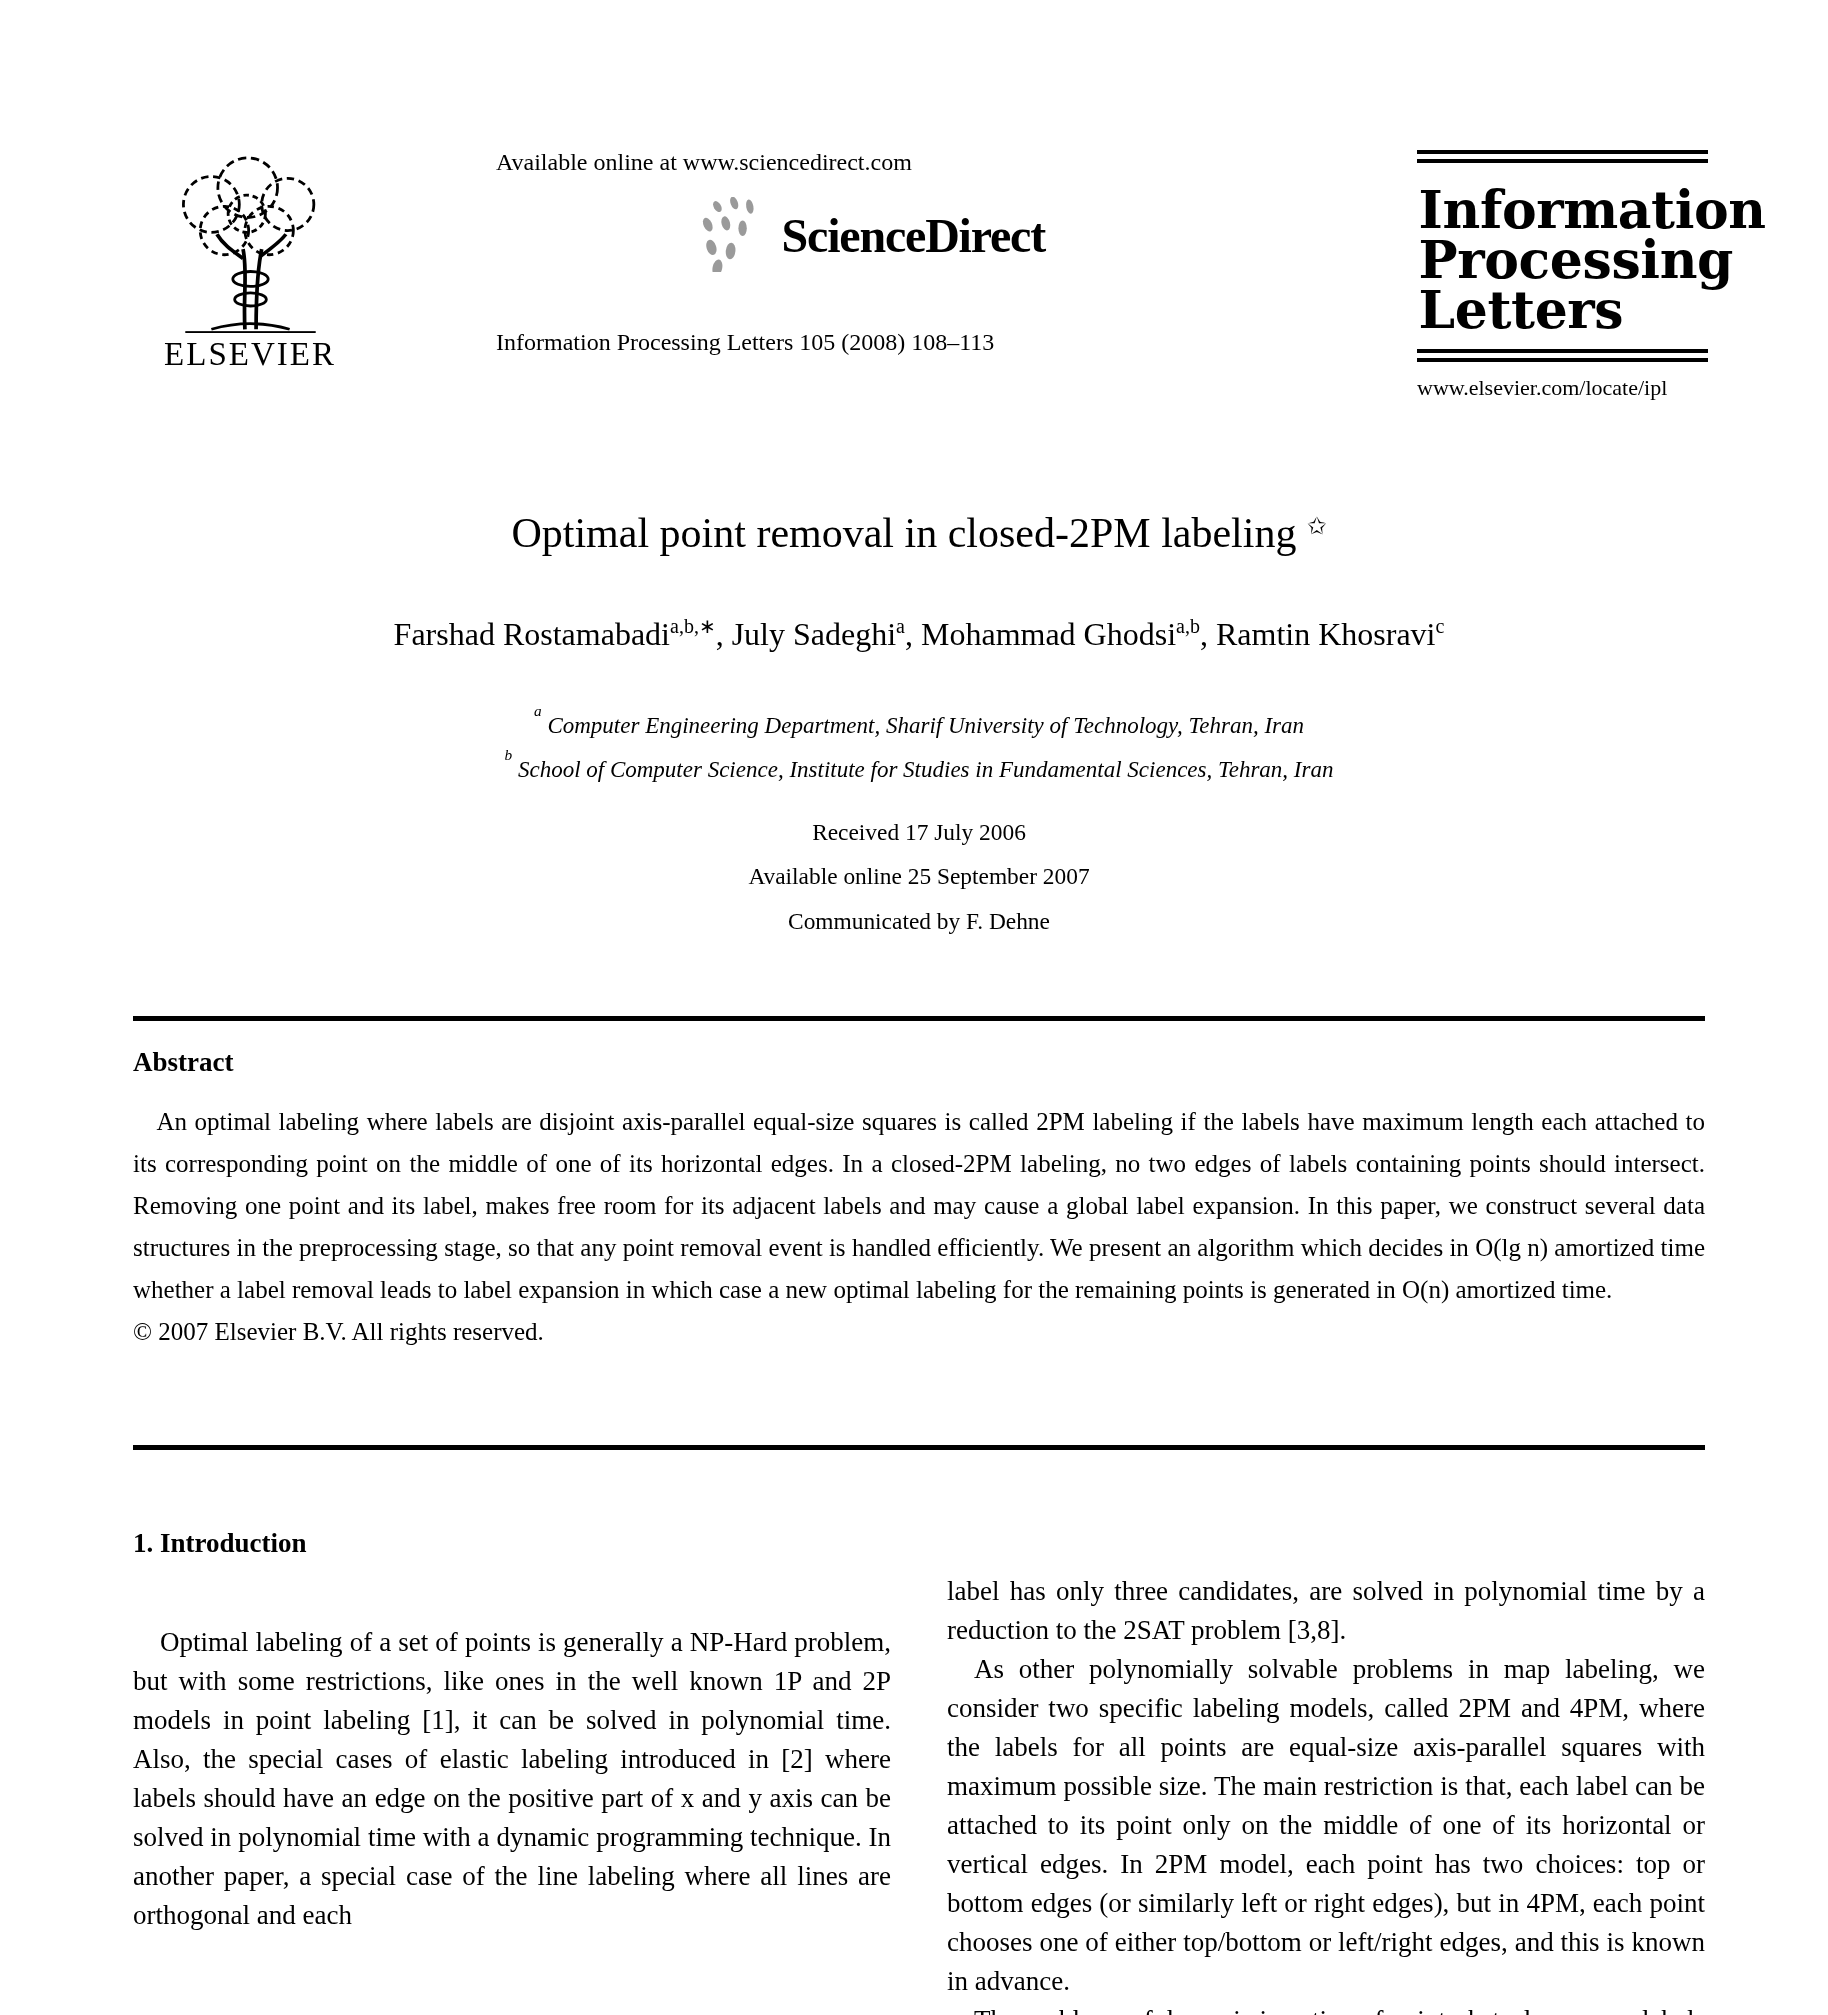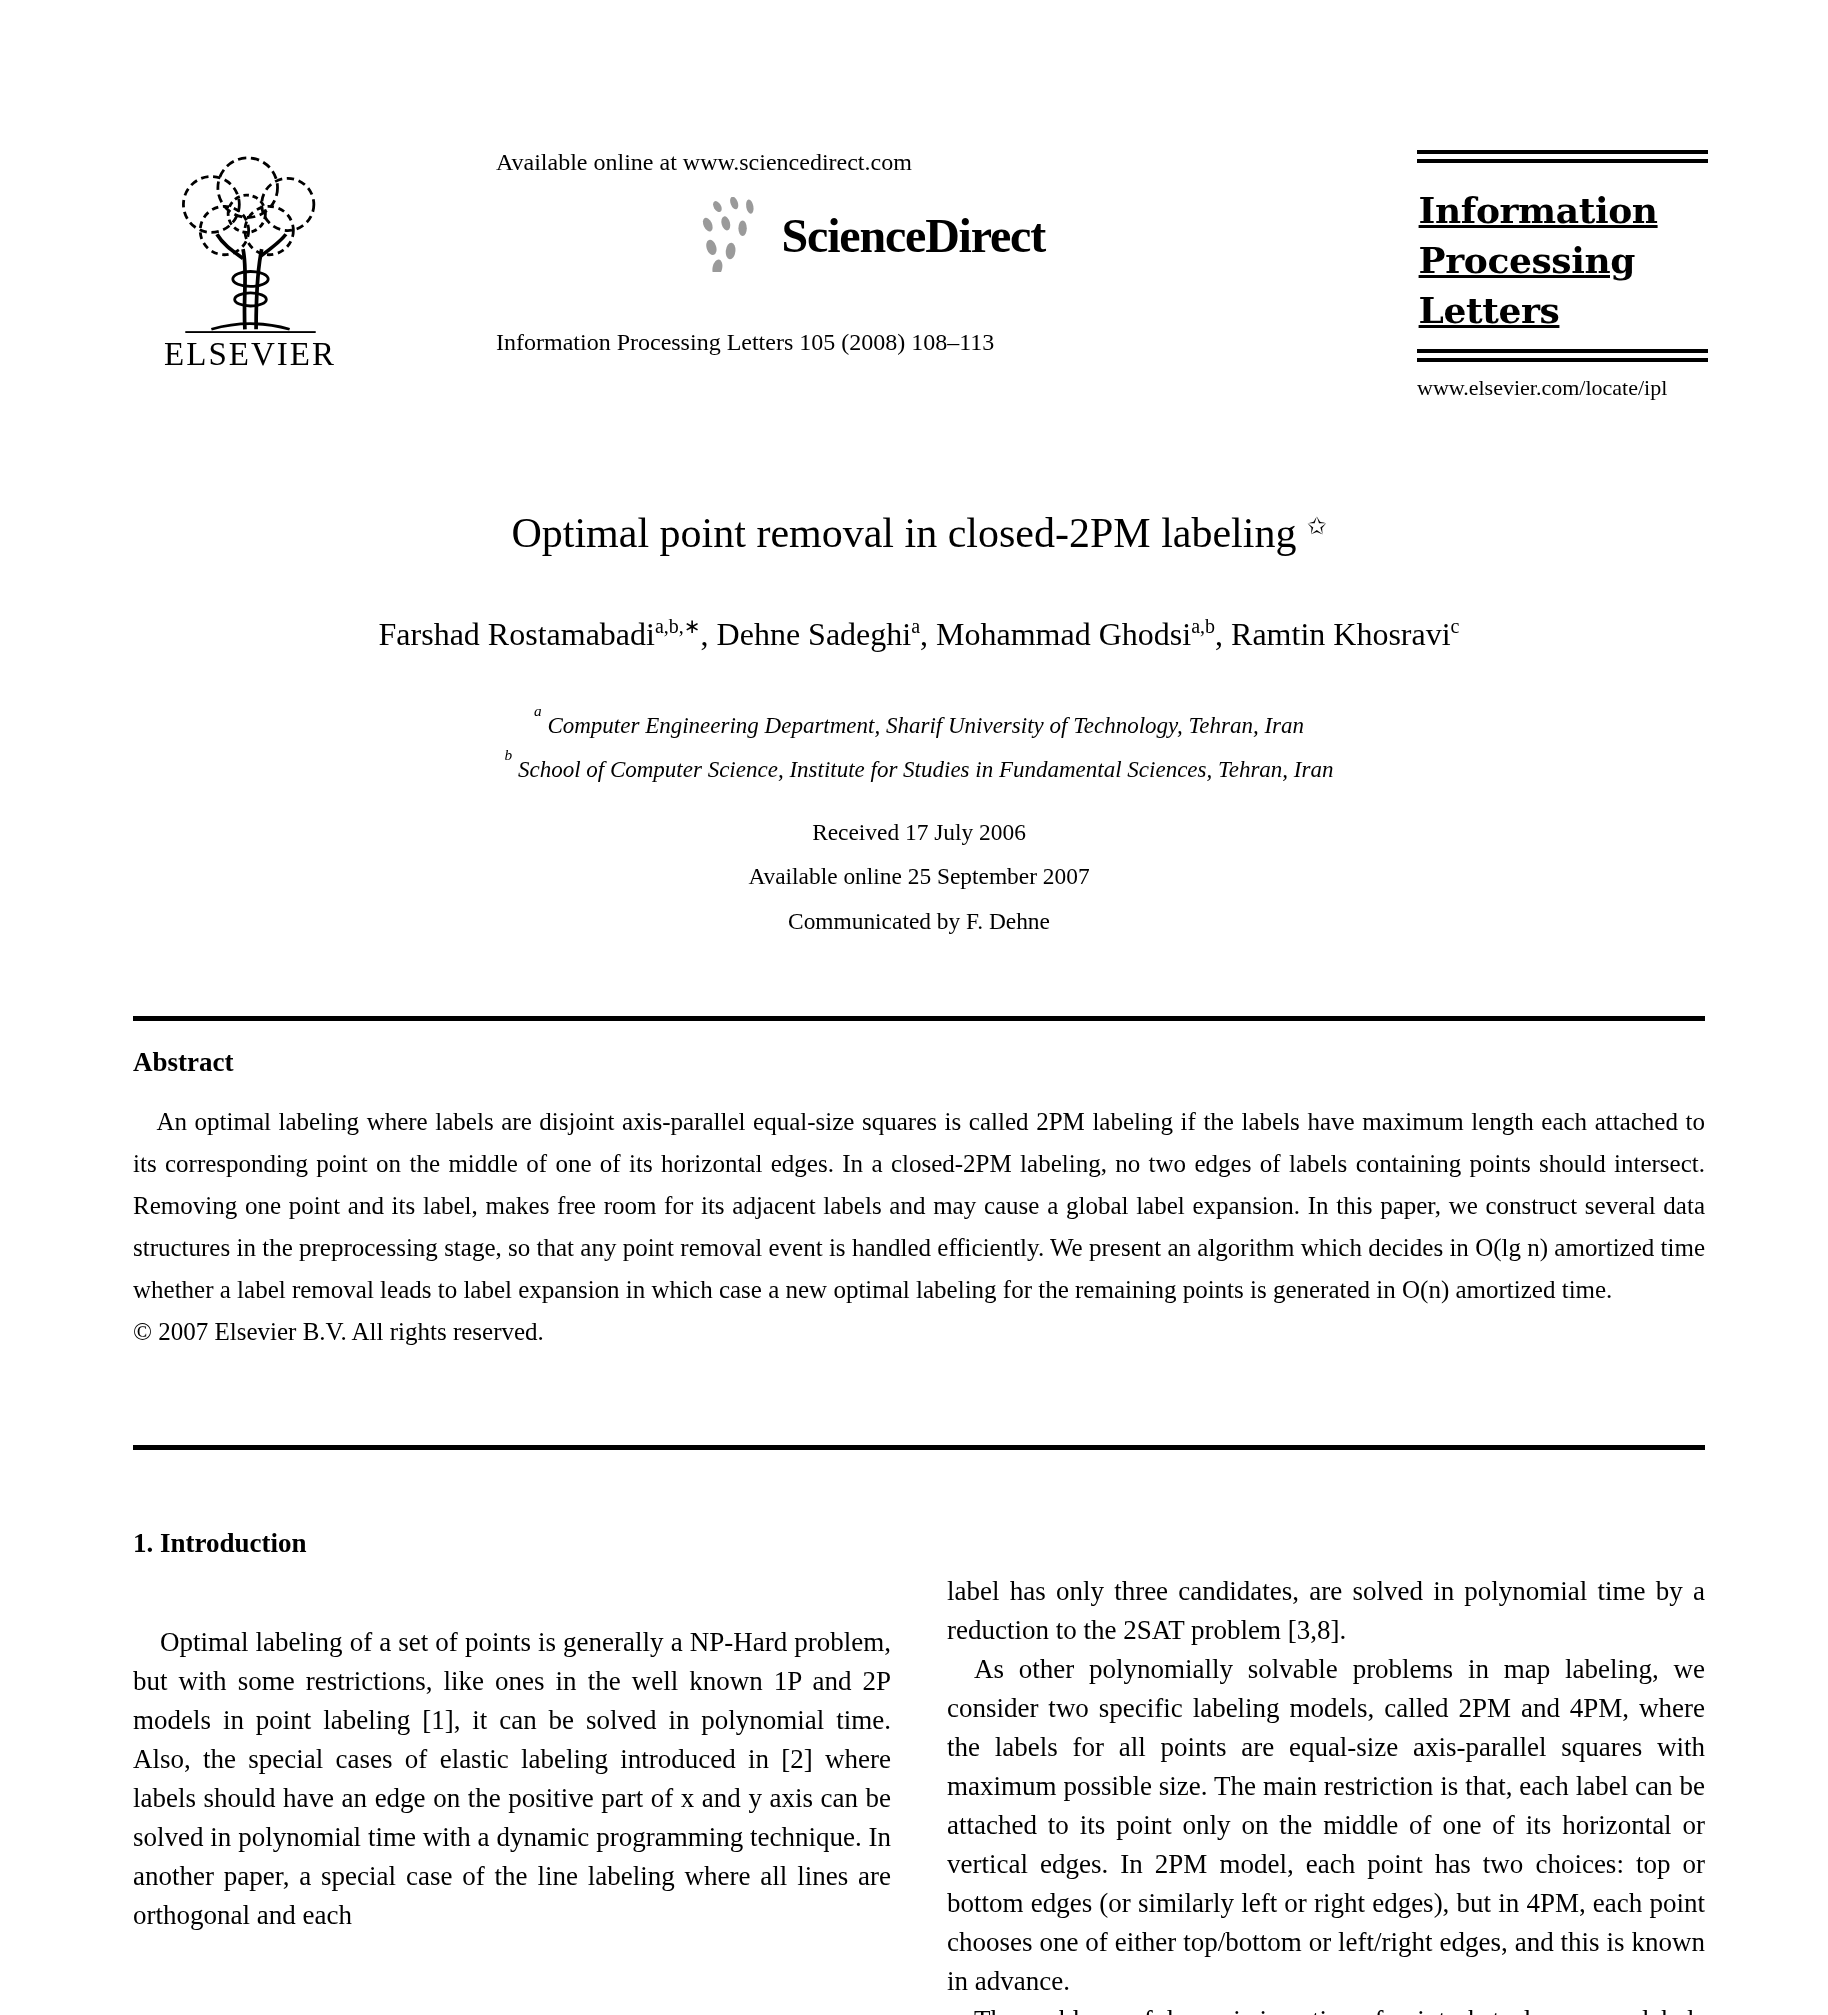--- a/index.html
+++ b/index.html
@@ -13,22 +13,22 @@
 
   .center-head{position:absolute;left:496px;top:148px;width:750px;}
   .avail{font-size:24px;line-height:28px;}
   .sd-row{margin-top:21px;display:flex;align-items:center;justify-content:center;gap:1.6px;}
   .sd-word{font-size:48px;font-weight:bold;letter-spacing:-1.2px;margin-left:17px;}
   .cite{margin-top:56px;font-size:24px;}
 
   .jblock{position:absolute;left:1417px;top:150px;width:291px;}
   .dr{height:4px;background:#000;}
   .dr2{margin-top:5.2px;}
-  .jname{margin:22px 0 13.7px 1.6px;font-weight:bold;font-size:36px;line-height:50px;
-         letter-spacing:-0.4px;font-family:"DejaVu Serif","Liberation Serif",serif;text-decoration:underline;}
+  .jname{margin:22px 0 13.7px 1.6px;font-weight:bold;font-size:52px;line-height:50px;
+         letter-spacing:-0.4px;font-family:"DejaVu Serif","Liberation Serif",serif;}
   .jurl{margin-top:13px;font-size:22px;text-align:left;}
 
   
   .title{position:absolute;left:133px;top:509px;width:1572px;text-align:center;font-size:42px;}
   .title sup{font-size:23.4px;position:relative;top:-0.55em;vertical-align:baseline;}
   .authors{position:absolute;left:133px;top:616px;width:1572px;text-align:center;font-size:32px;}
   .authors sup{font-size:20px;position:relative;top:-0.6em;vertical-align:baseline;}
   .affils{position:absolute;left:133px;top:700px;width:1572px;text-align:center;
           font-style:italic;font-size:23px;line-height:37px;}
   .affils sup{font-size:15.3px;position:relative;top:-0.5em;}
@@ -119,21 +119,21 @@
     <div class="dr dr2"></div>
     <div class="jurl">www.elsevier.com/locate/ipl</div>
   </div>
 
   <div class="title">
     <span>Optimal point removal in closed-2PM labeling</span>
     <sup>✩</sup>
   </div>
 
   <div class="authors">
-    <span>Farshad Rostamabadi</span><sup>a,b,∗</sup><span>, </span><span>Dehne Sadeghi</span><sup>a</sup><span>, </span><span>Mohammad Ghodsi</span><sup>a,b</sup><span>, </span><span>Ramtin Khosravi</span><sup>c</sup>
+    <span>Farshad Rostamabadi</span><sup>a,b,∗</sup><span>, </span><span>July Sadeghi</span><sup>a</sup><span>, </span><span>Mohammad Ghodsi</span><sup>a,b</sup><span>, </span><span>Ramtin Khosravi</span><sup>c</sup>
   </div>
 
   <div class="affils">
     <div><sup>a</sup><span> Computer Engineering Department, Sharif University of Technology, Tehran, Iran</span></div>
     <div><sup>b</sup><span> School of Computer Science, Institute for Studies in Fundamental Sciences, Tehran, Iran</span></div>
   </div>
 
   <div class="meta">
     <div class="meta-line">Received 17 July 2006</div>
     <div class="meta-line">Available online 25 September 2007</div>

